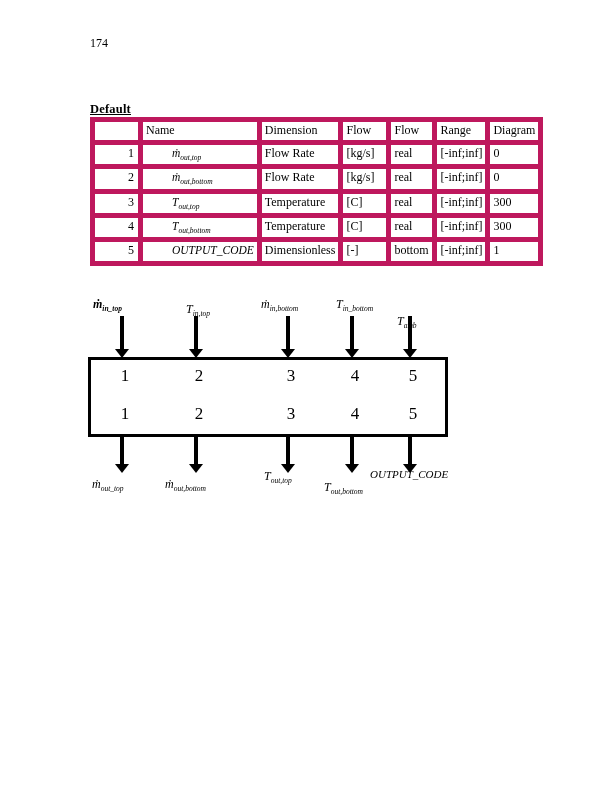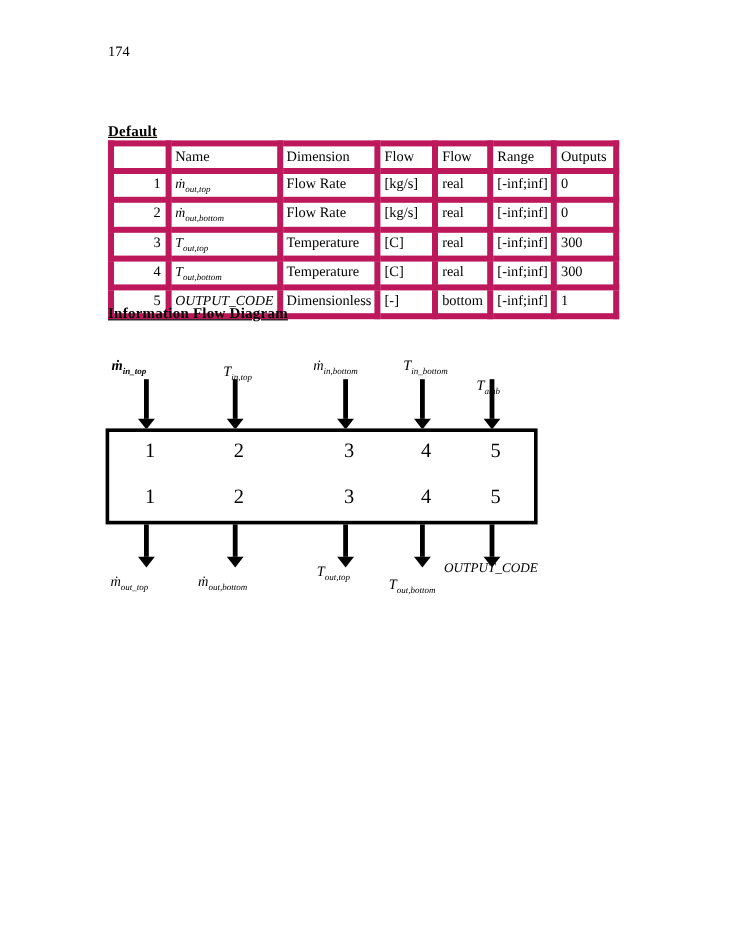--- a/index.html
+++ b/index.html
@@ -23,21 +23,21 @@
     position:absolute; left:90px; top:117px;
     border-collapse:collapse; table-layout:fixed;
     font-size:12px;
   }
   table.outputs th, table.outputs td {
     border:5px solid #be185d; padding:1px 3px 2px 3px;
     font-weight:normal; text-align:left; vertical-align:top;
     height:18px; overflow:hidden; white-space:nowrap;
   }
   table.outputs td.rownum { text-align:right; padding-right:4px; }
-  .mathname { font-style:italic; font-size:11.5px; }
+  .mathname { font-style:italic; font-size:11.5px;margin-left:26px; }
   .mathname sub, .dlabel sub { font-size:7.5px; font-style:italic; }
 
   
   .dlabel {
     position:absolute; font-style:italic; font-size:12px; white-space:nowrap;
   }
   .arrow { position:absolute; width:14px; }
   .arrow .shaft {
     position:absolute; left:5px; top:0; width:4px;
     height:calc(100% - 9px); background:#000;
@@ -78,21 +78,21 @@
       <col style="width:52px">
     </colgroup>
     <tbody>
         <tr>
       <th></th>
       <th>Name</th>
       <th>Dimension</th>
       <th>Flow</th>
       <th>Flow</th>
       <th>Range</th>
-      <th>Outputs</th>
+      <th>Diagram</th>
     </tr>
 
     <tr>
       <td class="rownum">1</td>
       <td><span class="mathname"><span>ṁ</span><sub>out,top</sub></span></td>
       <td>Flow Rate</td>
       <td>[kg/s]</td>
       <td>real</td>
       <td>[-inf;inf]</td>
       <td>0</td>
@@ -133,21 +133,20 @@
       <td><span class="mathname"><span>OUTPUT_CODE</span><sub></sub></span></td>
       <td>Dimensionless</td>
       <td>[-]</td>
       <td>bottom</td>
       <td>[-inf;inf]</td>
       <td>1</td>
     </tr>
   </tbody>
     </table>
 
-  <div class="heading" id="diagram-heading">Information Flow Diagram</div>
 
   <div>
 
     <div class="dlabel" style="left:93px;  top:297px;font-weight:bold;"><span>ṁ</span><sub>in_top</sub></div>
     <div class="dlabel" style="left:186px; top:302px;"><span>T</span><sub>in,top</sub></div>
     <div class="dlabel" style="left:261px; top:297px;"><span>ṁ</span><sub>in,bottom</sub></div>
     <div class="dlabel" style="left:336px; top:297px;"><span>T</span><sub>in_bottom</sub></div>
     <div class="dlabel" style="left:397px; top:314px;"><span>T</span><sub>amb</sub></div>
 
     <div class="arrow" style="left:115px; top:316px; height:42px;">

